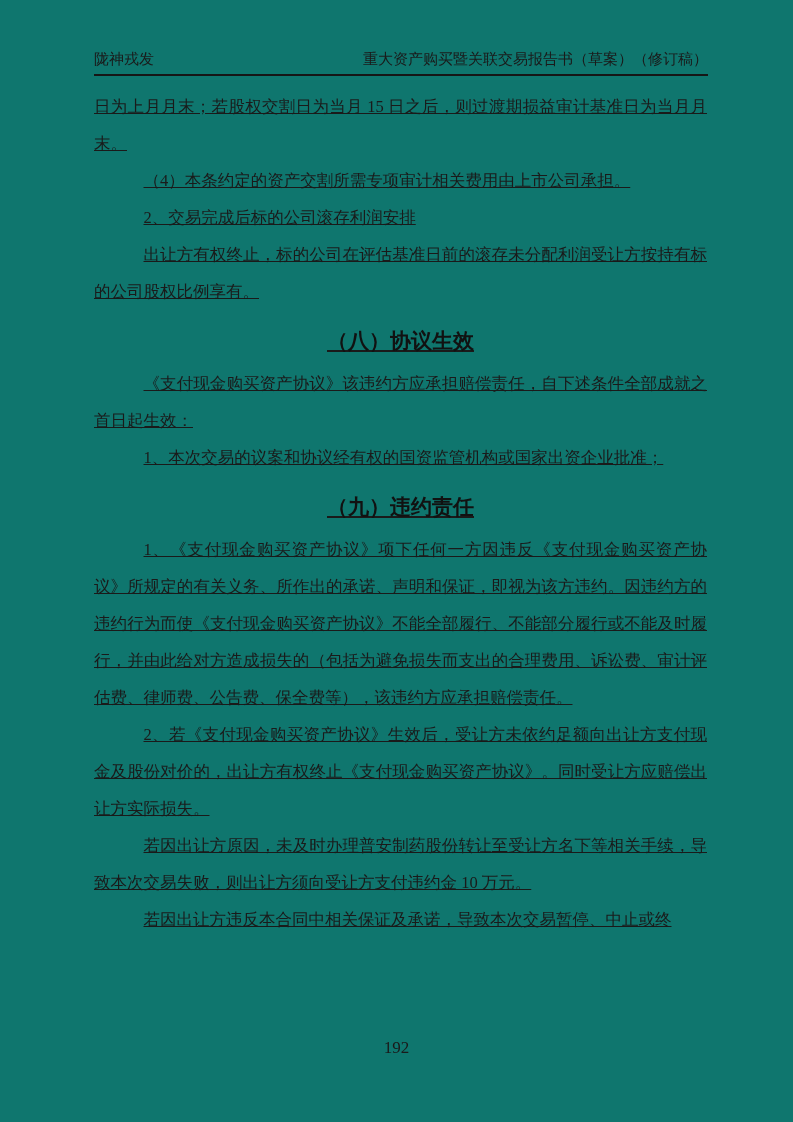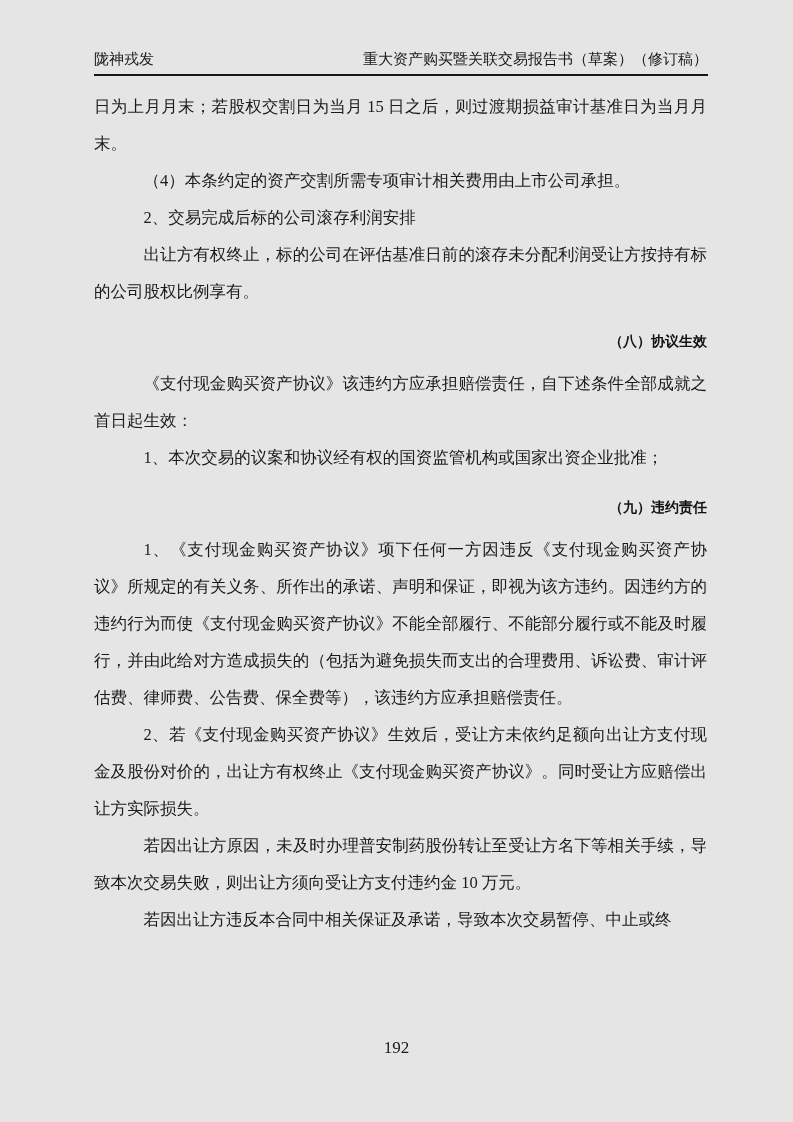--- a/index.html
+++ b/index.html
@@ -1,21 +1,21 @@
 <!DOCTYPE html>
 <html><head>
 <meta charset="utf-8">
 <style>
   * { margin: 0; padding: 0; box-sizing: border-box; }
   html, body { background: #ffffff; }
   .page {
     position: relative;
     width: 793px;
     height: 1122px;
-    background: #e5e5e5;
+    background: #0f766e;
     color: #1a1a1a;
     overflow: hidden;
     margin: 0 auto;
   }
   .doc-header {
     position: absolute;
     top: 50px;
     left: 94px;
     right: 85px;
     display: flex;
@@ -33,30 +33,31 @@
     position: absolute;
     top: 88px;
     left: 94px;
     right: 86px;
     font-family: "Liberation Serif", "DejaVu Serif", serif;
     font-size: 16.5px;
     line-height: 37px;
     text-align: justify;
     text-justify: inter-character;
     color: #1a1a1a;
+    text-decoration: underline;
   }
   .para { text-indent: 3em; }
   .para.no-indent { text-indent: 0; }
   .section-heading {
     font-family: "Liberation Sans", "DejaVu Sans", sans-serif;
     font-weight: bold;
-    font-size: 14px;
+    font-size: 21px;
     line-height: 30px;
     margin: 16px 0 9px 0;
-    text-align: right;
+    text-align: center;
     text-indent: 0;
     color: #111111;
   }
   .page-number {
     position: absolute;
     bottom: 64px;
     left: 0;
     right: 0;
     text-align: center;
     font-family: "Liberation Serif", "DejaVu Serif", serif;

